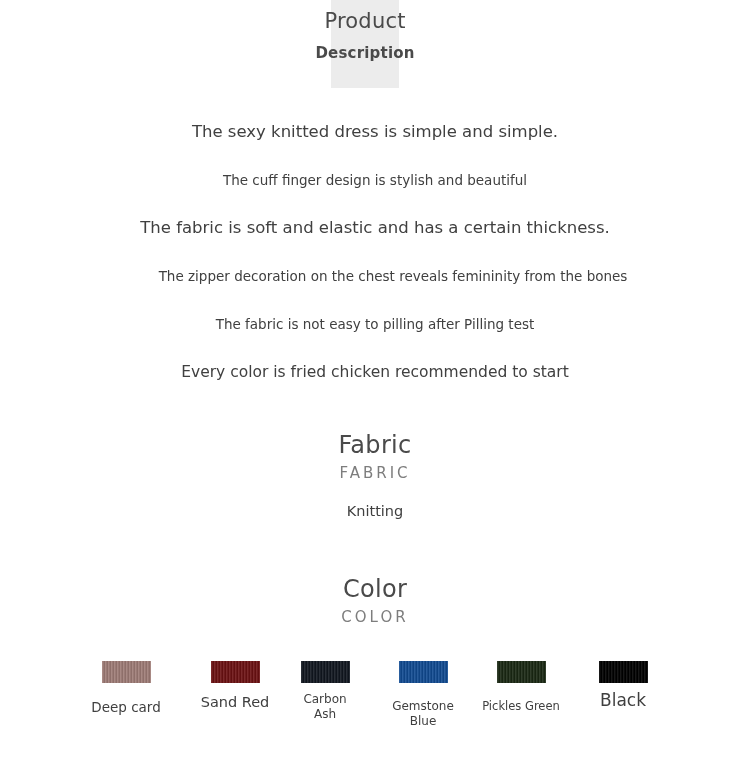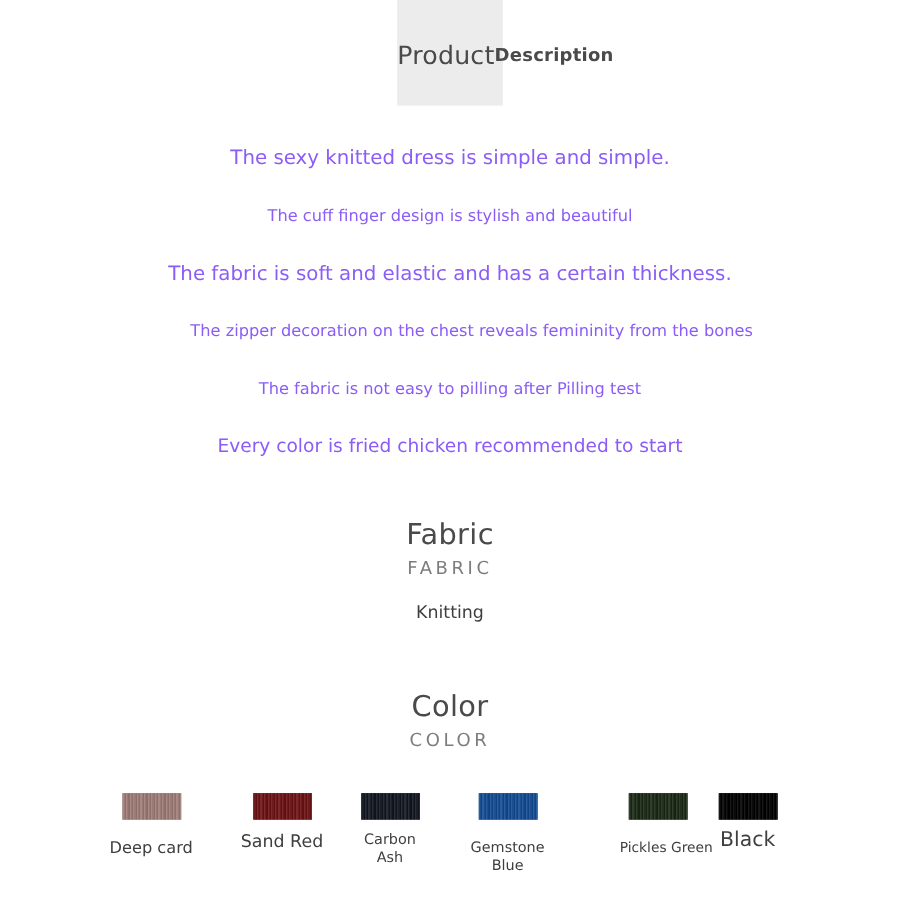--- a/index.html
+++ b/index.html
@@ -14,25 +14,25 @@
     color: #333333;
     overflow: hidden;
     position: relative;
   }
 
   
   .header-badge {
     position: absolute;
     left: 331px;
     top: 0;
-    width: 88px;
+    width: 68px;
     height: 88px;
     background: #ececec;
     display: flex;
-    flex-direction: row;
+    flex-direction: column;
     align-items: center;
     justify-content: flex-start;
     box-sizing: border-box;
     padding-top: 4px;
   }
   .header-badge .line1 {
     font-size: 21px;
     color: #4a4a4a;
     font-weight: 400;
     line-height: 34px;
@@ -50,21 +50,21 @@
 
   
   .desc-block {
     position: absolute;
     left: 0;
     top: 108px;
     width: 750px;
   }
   .desc-line {
     text-align: center;
-    color: #8b5cf6;
+    color: #404040;
     font-weight: 400;
   }
   .d0 { font-size: 16.5px; line-height: 48px; }
   .d1 { font-size: 16.5px; line-height: 48px; }
   .d2 { font-size: 13.5px; line-height: 48px; }
   .d3 { font-size: 13.5px; line-height: 48px; padding-left: 36px; }
   .d4 { font-size: 13.5px; line-height: 48px; }
   .d5 { font-size: 15.5px; line-height: 48px; }
 
   
@@ -126,21 +126,21 @@
   }
 
   .sw0 { left: 80px;  top: 11px; width: 92px; }
   .sw0 .chip-lbl { font-size: 13.5px; margin-top: 17px; }
   .sw1 { left: 189px; top: 11px; width: 92px; }
   .sw1 .chip-lbl { font-size: 14.5px; margin-top: 12px; }
   .sw2 { left: 279px; top: 11px; width: 92px; }
   .sw2 .chip-lbl { font-size: 12px; margin-top: 9px; }
   .sw3 { left: 377px; top: 11px; width: 92px; }
   .sw3 .chip-lbl { font-size: 12px; margin-top: 16px; }
-  .sw4 { left: 502px; top: 11px; width: 92px; text-align: right; }
+  .sw4 { left: 475px; top: 11px; width: 92px; }
   .sw4 .chip-lbl { font-size: 11.5px; margin-top: 16px; }
   .sw5 { left: 577px; top: 11px; width: 92px; }
   .sw5 .chip-lbl { font-size: 17px; margin-top: 10px; }
 
   .chip-striped {
     background-repeat: repeat;
   }
 </style>
 </head>
 <body>

